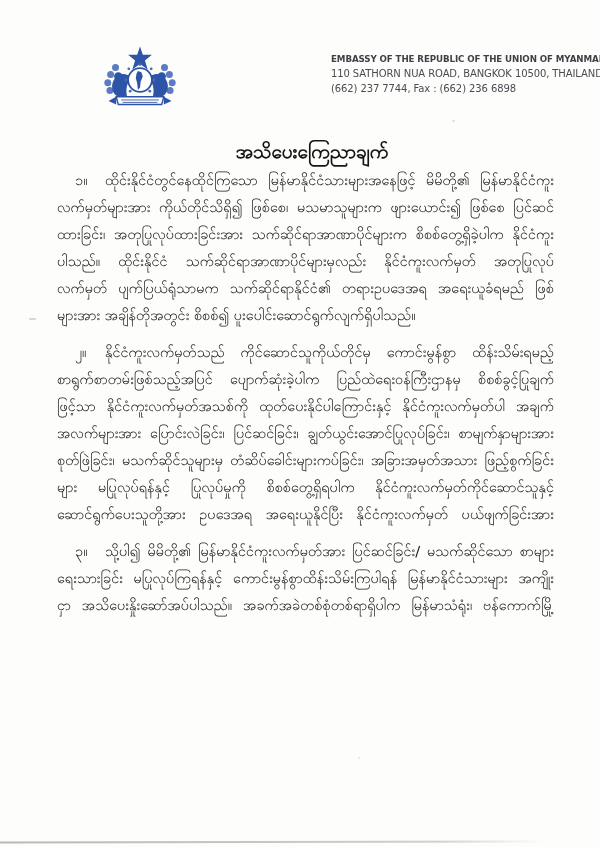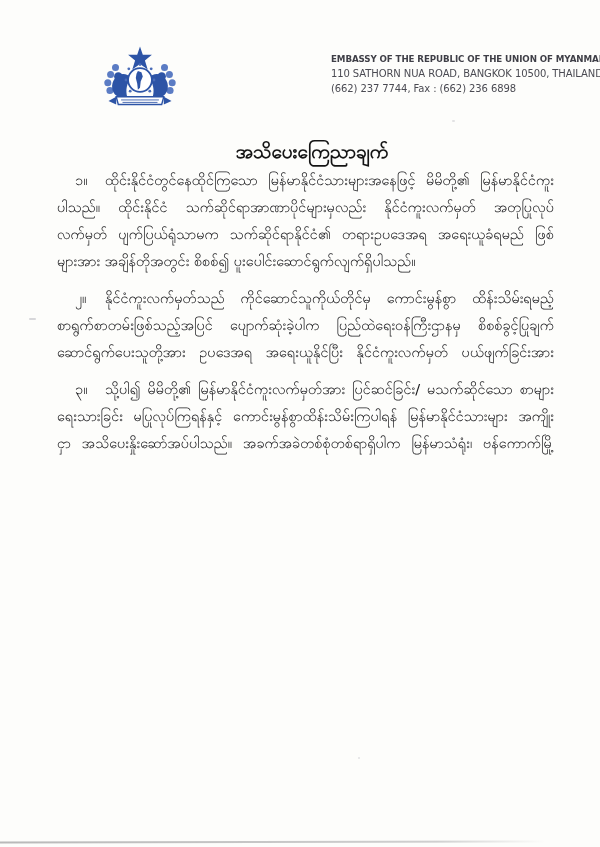--- a/index.html
+++ b/index.html
@@ -112,31 +112,37 @@
 
   <h1 class="doc-title">အသိပေးကြေညာချက်</h1>
 
   <div class="doc-body">
 
     <div class="para">
       <div class="first-line">
         <span class="para-num">၁။</span>
         <span class="first-text line fill">ထိုင်းနိုင်ငံတွင်နေထိုင်ကြသော မြန်မာနိုင်ငံသားများအနေဖြင့် မိမိတို့၏ မြန်မာနိုင်ငံကူး</span>
       </div>
+      <div class="line fill">လက်မှတ်များအား ကိုယ်တိုင်သိရှိ၍ ဖြစ်စေ၊ မသမာသူများက ဖျားယောင်း၍ ဖြစ်စေ ပြင်ဆင်</div>
+      <div class="line fill">ထားခြင်း၊ အတုပြုလုပ်ထားခြင်းအား သက်ဆိုင်ရာအာဏာပိုင်များက စိစစ်တွေ့ရှိခဲ့ပါက နိုင်ငံကူး</div>
       <div class="line fill">ပါသည်။ ထိုင်းနိုင်ငံ သက်ဆိုင်ရာအာဏာပိုင်များမှလည်း နိုင်ငံကူးလက်မှတ် အတုပြုလုပ်</div>
       <div class="line fill">လက်မှတ် ပျက်ပြယ်ရုံသာမက သက်ဆိုင်ရာနိုင်ငံ၏ တရားဥပဒေအရ အရေးယူခံရမည် ဖြစ်</div>
       <div class="line last">များအား အချိန်တိုအတွင်း စိစစ်၍ ပူးပေါင်းဆောင်ရွက်လျက်ရှိပါသည်။</div>
     </div>
 
     <div class="para">
       <div class="first-line">
         <span class="para-num">၂။</span>
         <span class="first-text line fill">နိုင်ငံကူးလက်မှတ်သည် ကိုင်ဆောင်သူကိုယ်တိုင်မှ ကောင်းမွန်စွာ ထိန်းသိမ်းရမည့်</span>
       </div>
       <div class="line fill">စာရွက်စာတမ်းဖြစ်သည့်အပြင် ပျောက်ဆုံးခဲ့ပါက ပြည်ထဲရေးဝန်ကြီးဌာနမှ စိစစ်ခွင့်ပြုချက်</div>
+      <div class="line fill">ဖြင့်သာ နိုင်ငံကူးလက်မှတ်အသစ်ကို ထုတ်ပေးနိုင်ပါကြောင်းနှင့် နိုင်ငံကူးလက်မှတ်ပါ အချက်</div>
+      <div class="line fill">အလက်များအား ပြောင်းလဲခြင်း၊ ပြင်ဆင်ခြင်း၊ ချွတ်ယွင်းအောင်ပြုလုပ်ခြင်း၊ စာမျက်နှာများအား</div>
+      <div class="line fill">စုတ်ဖြဲခြင်း၊ မသက်ဆိုင်သူများမှ တံဆိပ်ခေါင်းများကပ်ခြင်း၊ အခြားအမှတ်အသား ဖြည့်စွက်ခြင်း</div>
+      <div class="line fill">များ မပြုလုပ်ရန်နှင့် ပြုလုပ်မှုကို စိစစ်တွေ့ရှိရပါက နိုင်ငံကူးလက်မှတ်ကိုင်ဆောင်သူနှင့်</div>
       <div class="line fill">ဆောင်ရွက်ပေးသူတို့အား ဥပဒေအရ အရေးယူနိုင်ပြီး နိုင်ငံကူးလက်မှတ် ပယ်ဖျက်ခြင်းအား</div>
     </div>
 
     <div class="para">
       <div class="first-line">
         <span class="para-num">၃။</span>
         <span class="first-text line fill">သို့ပါ၍ မိမိတို့၏ မြန်မာနိုင်ငံကူးလက်မှတ်အား ပြင်ဆင်ခြင်း/ မသက်ဆိုင်သော စာများ</span>
       </div>
       <div class="line fill">ရေးသားခြင်း မပြုလုပ်ကြရန်နှင့် ကောင်းမွန်စွာထိန်းသိမ်းကြပါရန် မြန်မာနိုင်ငံသားများ အကျိုး</div>
       <div class="line fill">ငှာ အသိပေးနှိုးဆော်အပ်ပါသည်။ အခက်အခဲတစ်စုံတစ်ရာရှိပါက မြန်မာသံရုံး၊ ဗန်ကောက်မြို့</div>

